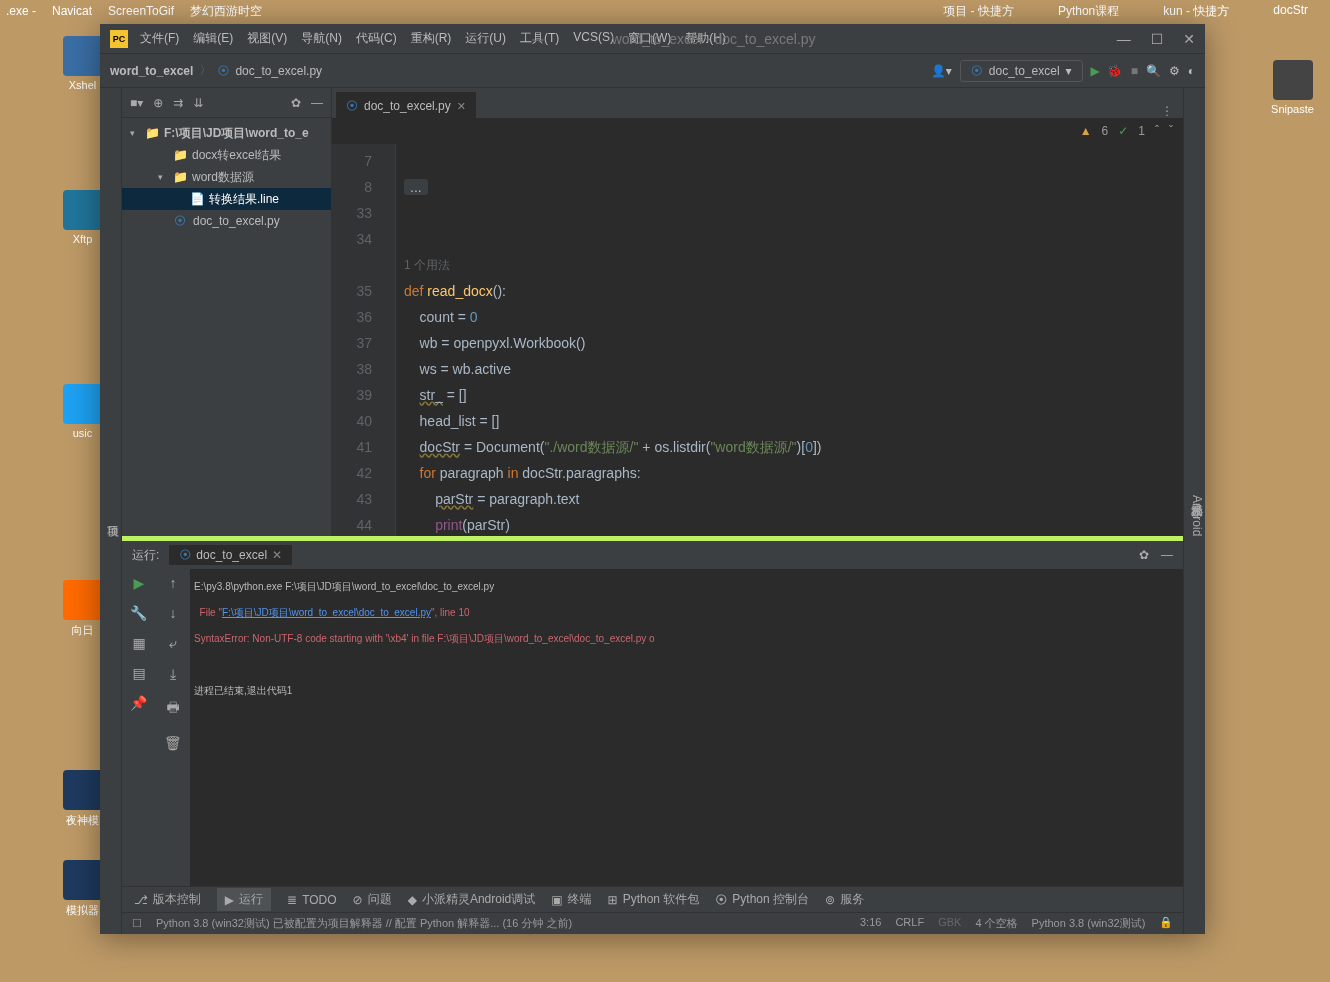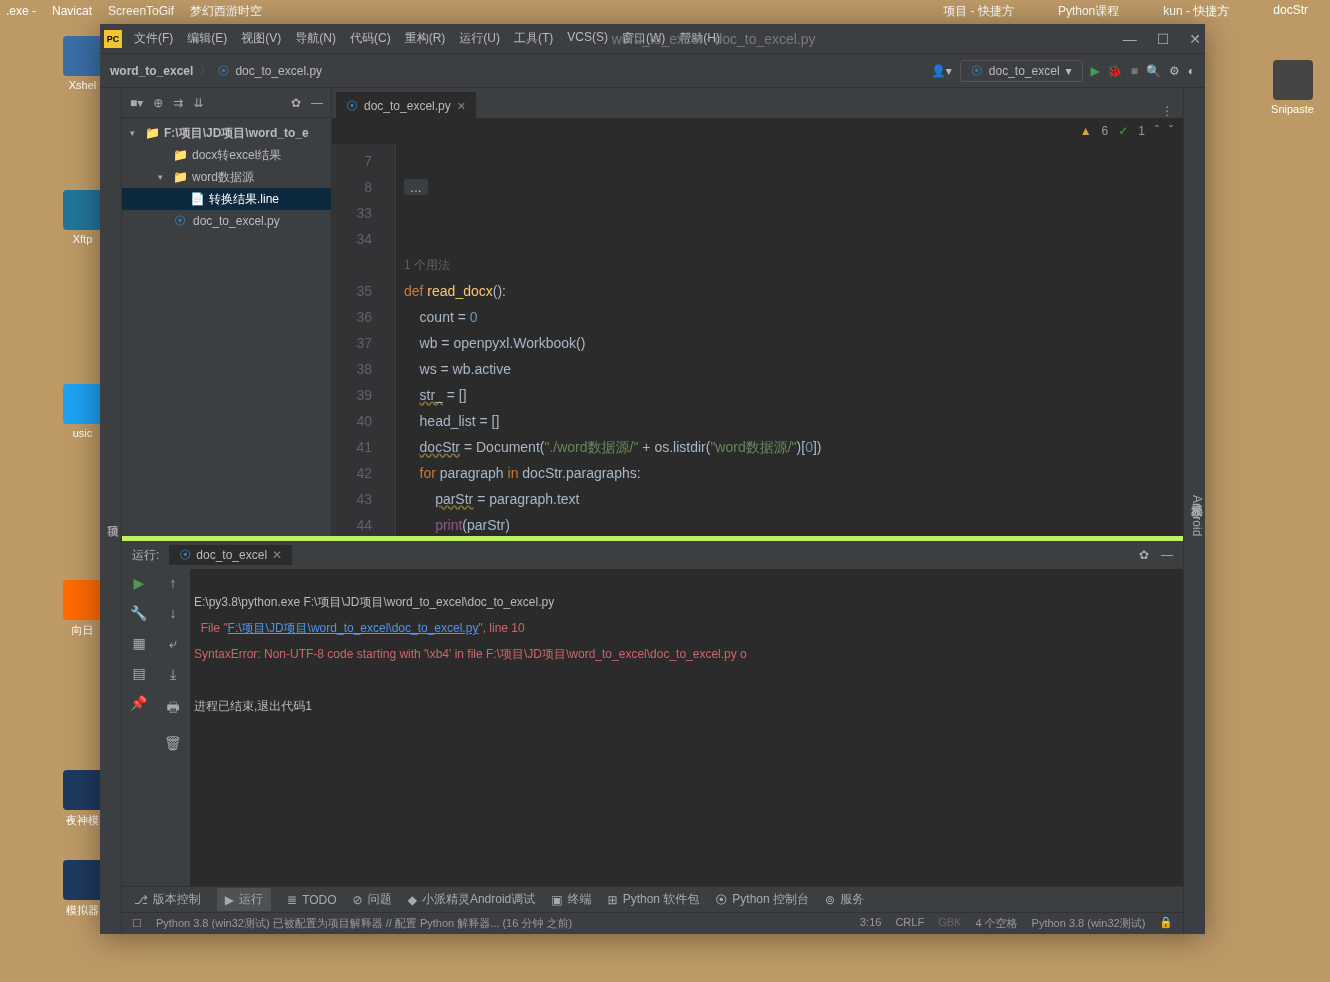--- a/index.html
+++ b/index.html
@@ -4,21 +4,21 @@
 <style>
 * { margin:0; padding:0; box-sizing:border-box; font-family:"Microsoft YaHei",Arial,sans-serif; }
 body { background:#bd9966; width:1330px; height:982px; overflow:hidden; position:relative; }
 .desktop-icon { position:absolute; width:55px; text-align:center; color:#fff; font-size:11px; }
 .desktop-icon .ico { width:40px; height:40px; margin:0 auto 3px; background:#3a6ea5; border-radius:4px; }
 .taskbar-top { position:absolute; top:0; left:0; right:0; height:22px; display:flex; align-items:center; padding:4px 6px; font-size:12px; color:#fff; }
 .taskbar-top span { margin-right:16px; }
 .taskbar-top .rgt { margin-left:auto; display:flex; gap:28px;text-align:center; }
 
 .ide { position:absolute; left:100px; top:24px; width:1105px; height:910px; background:#3c3f41; display:flex; flex-direction:column; color:#bbb; font-size:12px; box-shadow:0 4px 30px rgba(0,0,0,.4); }
-.titlebar { height:30px; background:#3c3f41; display:flex; align-items:center; padding:0 4px; border-bottom:1px solid #323232; }
+.titlebar { height:30px; background:#3c3f41; display:flex; align-items:center; padding:0 10px; border-bottom:1px solid #323232; }
 .titlebar .logo { width:18px; height:18px; background:#f4c430; margin-right:12px; display:flex; align-items:center; justify-content:center; font-size:9px; color:#000; font-weight:bold; }
 .titlebar .menus { display:flex; gap:14px; font-size:12px; color:#bbb; }
 .titlebar .wtitle { margin-left:auto; margin-right:auto; color:#7a7a7a; font-size:14px; position:absolute; left:50%; transform:translateX(-20%); }
 .titlebar .winbtns { margin-left:auto; display:flex; gap:20px; font-size:14px; color:#aaa; }
 
 .navbar { height:34px; display:flex; align-items:center; padding:0 10px; background:#3c3f41; border-bottom:1px solid #323232; }
 .navbar .crumb { display:flex; align-items:center; gap:6px; }
 .navbar .crumb .sep { color:#666; }
 .navbar .cright { margin-left:auto; display:flex; align-items:center; gap:8px; }
 .navbar .runcfg { background:#3c3f41; border:1px solid #555; padding:3px 10px; border-radius:3px; display:flex; align-items:center; gap:6px; }
@@ -59,21 +59,21 @@
 .blk { background:#3c3f41; padding:0 6px; border-radius:3px; }
 .warn-u { text-decoration:underline wavy #8a7a3a; }
 
 .run { height:350px; display:flex; flex-direction:column; border-top:5px solid #bef264; background:#2b2b2b; }
 .run-hd { height:28px; display:flex; align-items:center; padding:0 10px; background:#3c3f41; gap:10px; }
 .run-hd .rtab { background:#2b2b2b; padding:3px 10px; display:flex; align-items:center; gap:5px; }
 .run-hd .rright { margin-left:auto; display:flex; gap:12px; color:#aaa; }
 .run-body { flex:1; display:flex; }
 .run-tools { width:34px; background:#3c3f41; display:flex; flex-direction:column; align-items:center; padding-top:6px; gap:14px; color:#aaa; font-size:14px; }
 .run-tools2 { width:34px; background:#3c3f41; display:flex; flex-direction:column; align-items:center; padding-top:6px; gap:14px; color:#aaa; font-size:14px; }
-.run-out { flex:1; font-family:Consolas,monospace; font-size:12px; line-height:26px; padding:20px 4px; white-space:pre; color:#bbb; overflow:hidden; }
+.run-out { flex:1; font-family:Consolas,monospace; font-size:10px; line-height:26px; padding:5px 4px; white-space:pre; color:#bbb; overflow:hidden; }
 .run-out .err { color:#cc666e; }
 .run-out .lnk { color:#5394ec; text-decoration:underline; }
 
 .btmtabs { height:26px; background:#3c3f41; border-top:1px solid #323232; display:flex; align-items:center; gap:16px; padding:0 12px; font-size:12px; color:#aaa; }
 .btmtabs .bt { display:flex; align-items:center; gap:5px; }
 .btmtabs .bt.act { background:#4e5254; padding:3px 8px; }
 .status { height:22px; background:#3c3f41; border-top:1px solid #323232; display:flex; align-items:center; padding:0 10px; font-size:11px; color:#999; gap:14px; }
 .status .sr { margin-left:auto; display:flex; gap:14px; }
 </style>
 </head>

